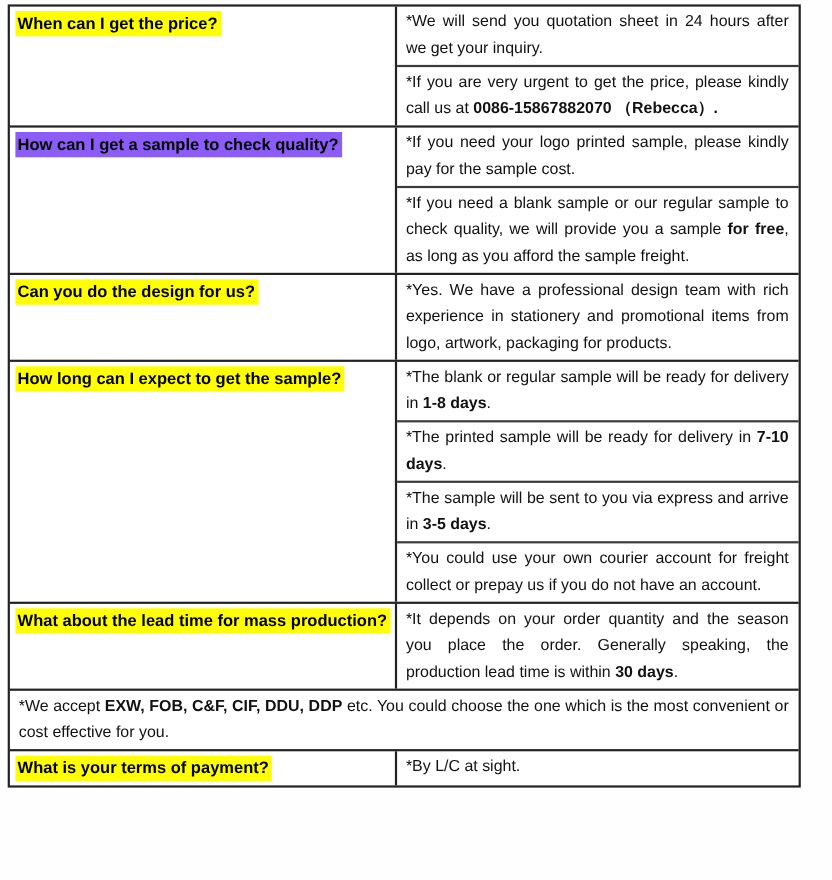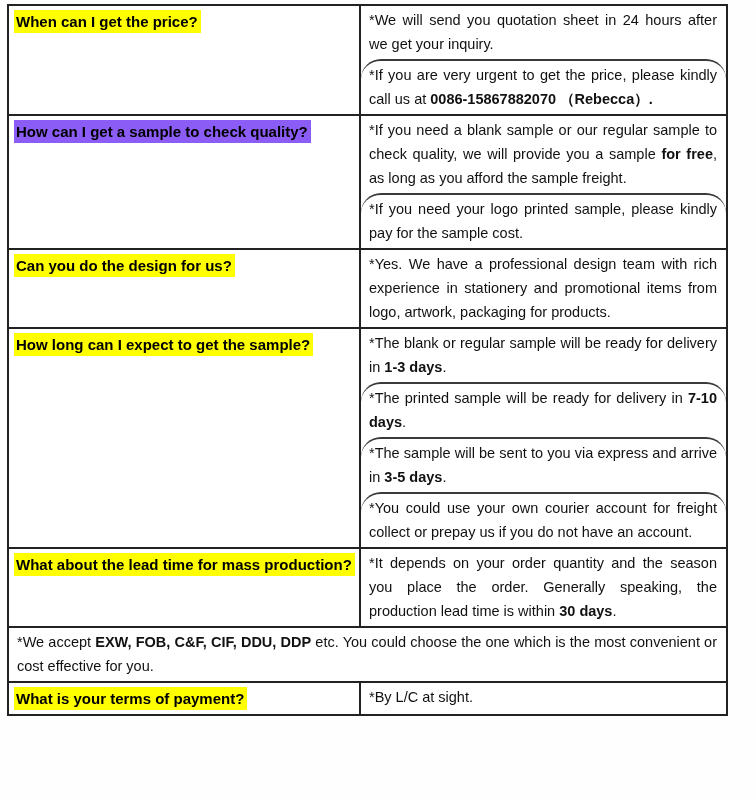--- a/index.html
+++ b/index.html
@@ -51,53 +51,52 @@
     display: flex;
     flex-direction: column;
   }
   .a-cell {
     flex: 1 0 auto;
     padding: 2px 9px 3px 8px;
     font-size: 14.5px;
     line-height: 24px;
     text-align: justify;
     border-top: 2px solid #3a3a3a;
-    border-radius: 20px;
   }
   .a-cell:first-child { border-top: none; }
   .bold { font-weight: bold; }
 </style>
 </head>
 <body>
 
 <div class="faq-table">
     <div class="faq-row">
       <div class="q-cell"><div class="q-hl" style="background: rgb(255, 255, 0);"><span>When can I get the price?</span></div></div>
       <div class="a-col">
         <div class="a-cell"><span>*We will send you quotation sheet in 24 hours after we get your inquiry.</span></div>
         <div class="a-cell"><span>*If you are very urgent to get the price, please kindly call us at </span><span class="bold">0086-15867882070 （Rebecca）.</span></div>
       </div>
     </div>
     <div class="faq-row">
       <div class="q-cell"><div class="q-hl" style="background: #8b5cf6;"><span>How can I get a sample to check quality?</span></div></div>
       <div class="a-col">
+        <div class="a-cell"><span>*If you need your logo printed sample, please kindly pay for the sample cost.</span></div>
         <div class="a-cell"><span>*If you need a blank sample or our regular sample to check quality, we will provide you a sample </span><span class="bold">for free</span><span>, as long as you afford the sample freight.</span></div>
-        <div class="a-cell"><span>*If you need your logo printed sample, please kindly pay for the sample cost.</span></div>
       </div>
     </div>
     <div class="faq-row">
       <div class="q-cell"><div class="q-hl" style="background: rgb(255, 255, 0);"><span>Can you do the design for us?</span></div></div>
       <div class="a-col">
         <div class="a-cell"><span>*Yes. We have a professional design team with rich experience in stationery and promotional items from logo, artwork, packaging for products.</span></div>
       </div>
     </div>
     <div class="faq-row">
       <div class="q-cell"><div class="q-hl" style="background: rgb(255, 255, 0);"><span>How long can I expect to get the sample?</span></div></div>
       <div class="a-col">
-        <div class="a-cell"><span>*The blank or regular sample will be ready for delivery in </span><span class="bold">1-3 days</span><span>.</span></div>
+        <div class="a-cell"><span>*The blank or regular sample will be ready for delivery in </span><span class="bold">1-8 days</span><span>.</span></div>
         <div class="a-cell"><span>*The printed sample will be ready for delivery in </span><span class="bold">7-10 days</span><span>.</span></div>
         <div class="a-cell"><span>*The sample will be sent to you via express and arrive in </span><span class="bold">3-5 days</span><span>.</span></div>
         <div class="a-cell"><span>*You could use your own courier account for freight collect or prepay us if you do not have an account.</span></div>
       </div>
     </div>
     <div class="faq-row">
       <div class="q-cell"><div class="q-hl" style="background: rgb(255, 255, 0);"><span>What about the lead time for mass production?</span></div></div>
       <div class="a-col">
         <div class="a-cell"><span>*It depends on your order quantity and the season you place the order. Generally speaking, the production lead time is within </span><span class="bold">30 days</span><span>.</span></div>
       </div>

